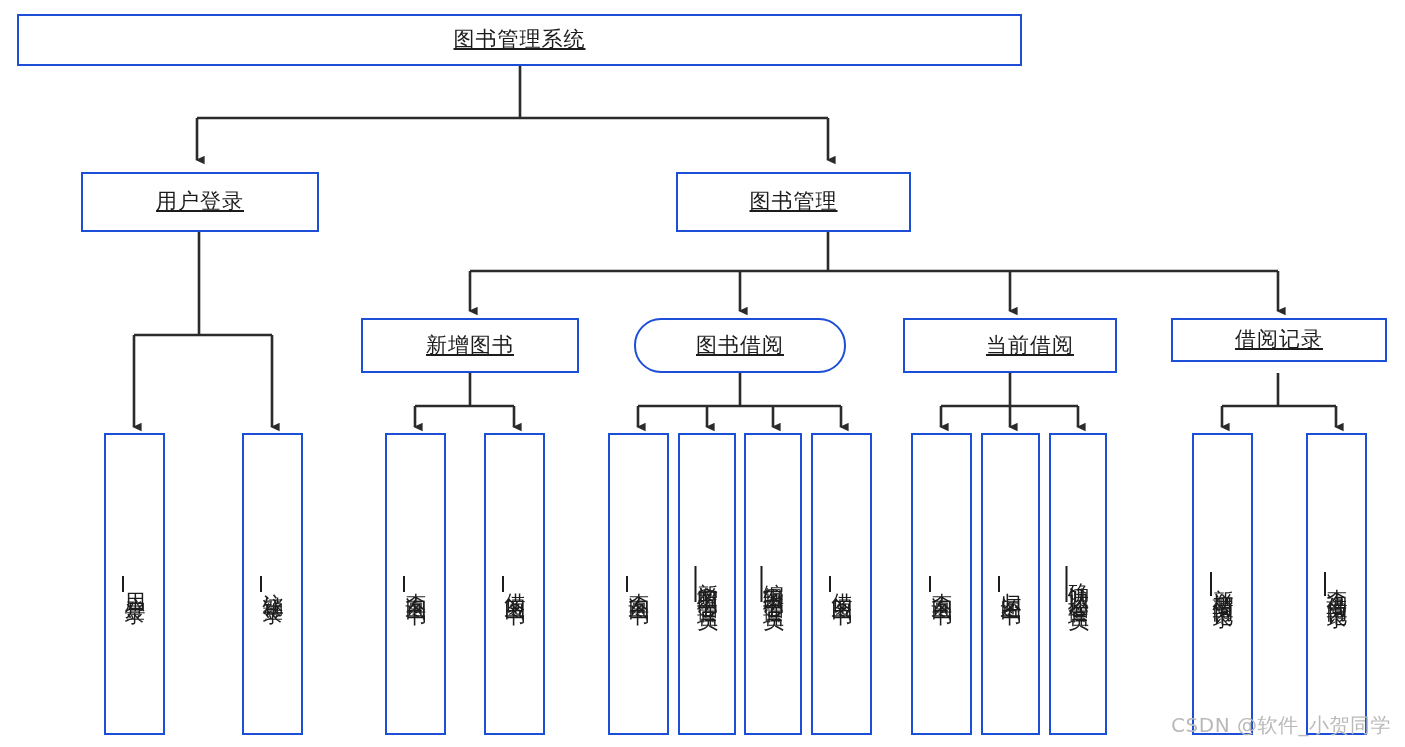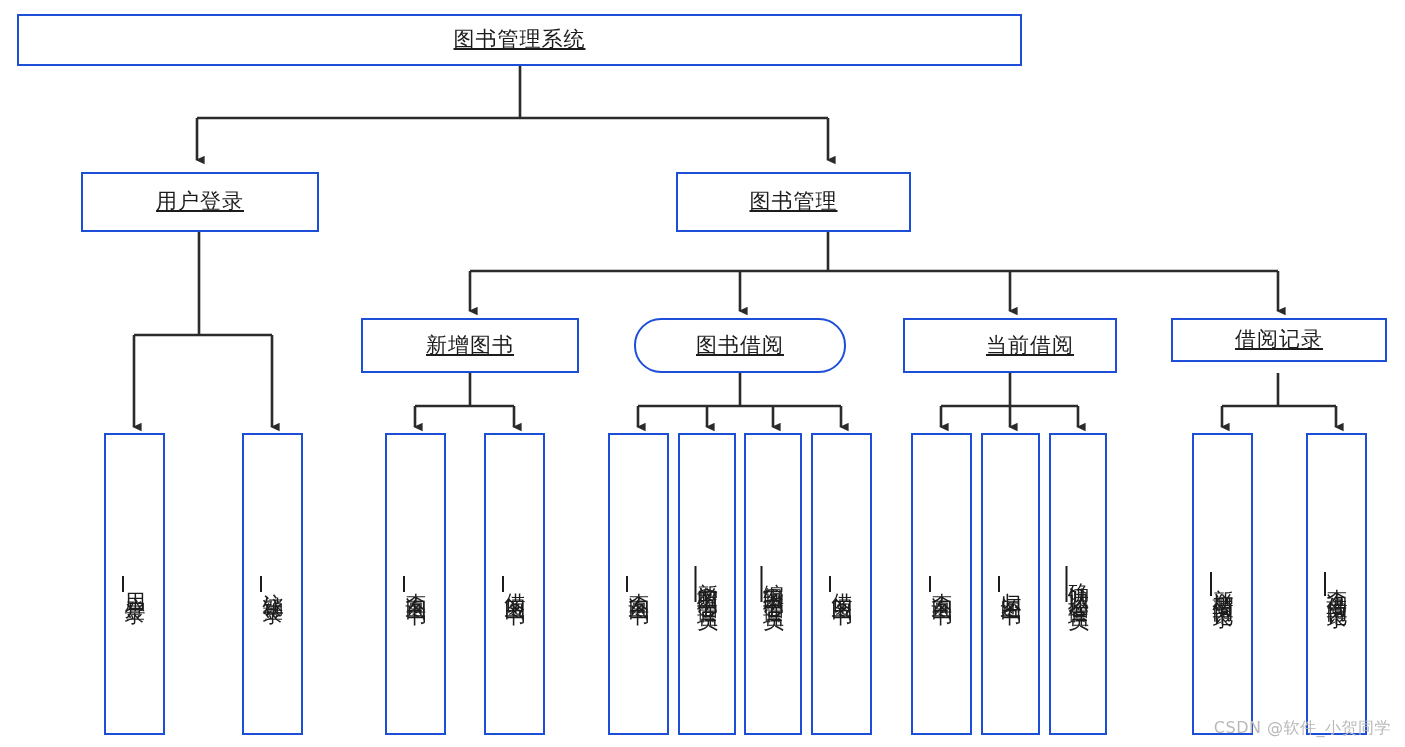--- a/index.html
+++ b/index.html
@@ -52,21 +52,21 @@
     white-space: nowrap;
     text-align: center;
   }
   .node-root {
     border-width: 2px;
   }
   .watermark {
     position: absolute;
     right: 14px;
     bottom: 8px;
-    font-size: 16px;
+    font-size: 20px;
     color: #b9b9b9;
     letter-spacing: 0.5px;
     white-space: nowrap;
     pointer-events: none;
     margin-left: 19px;
   }
 </style>
 </head>
 <body>
 

